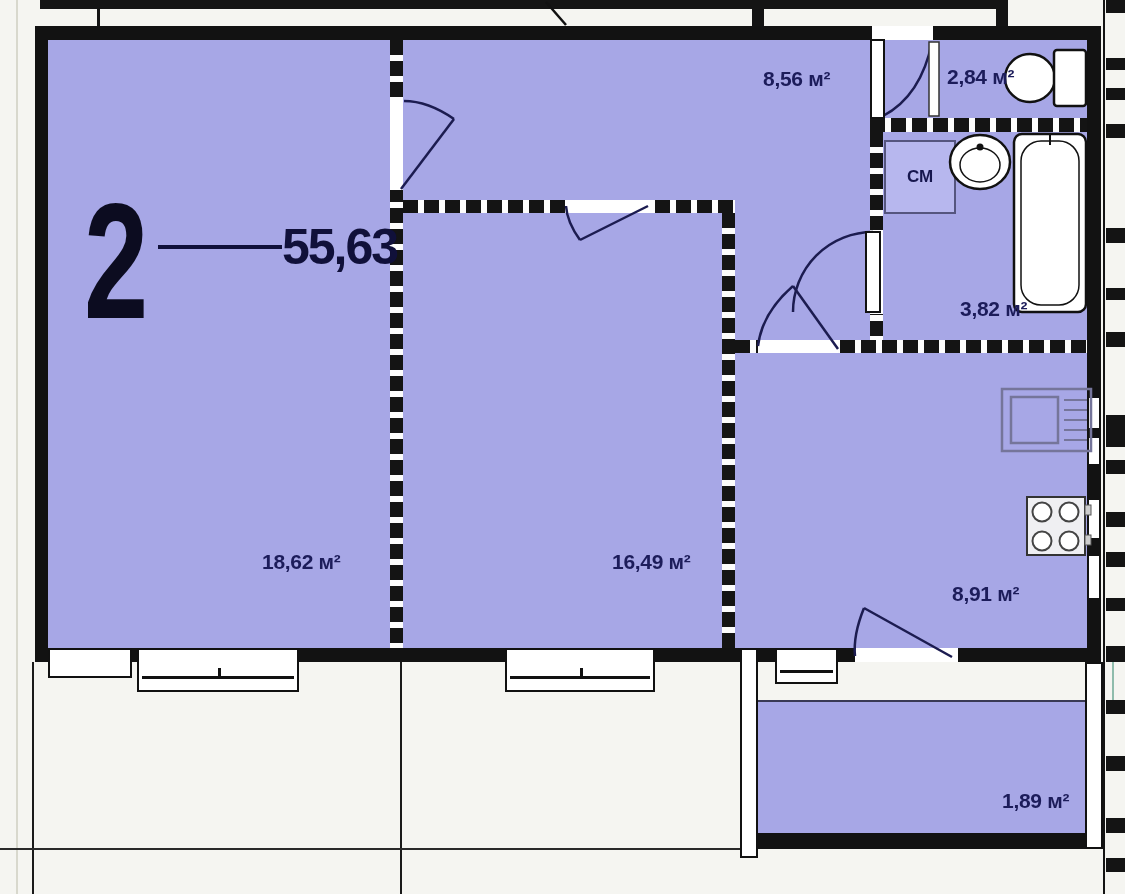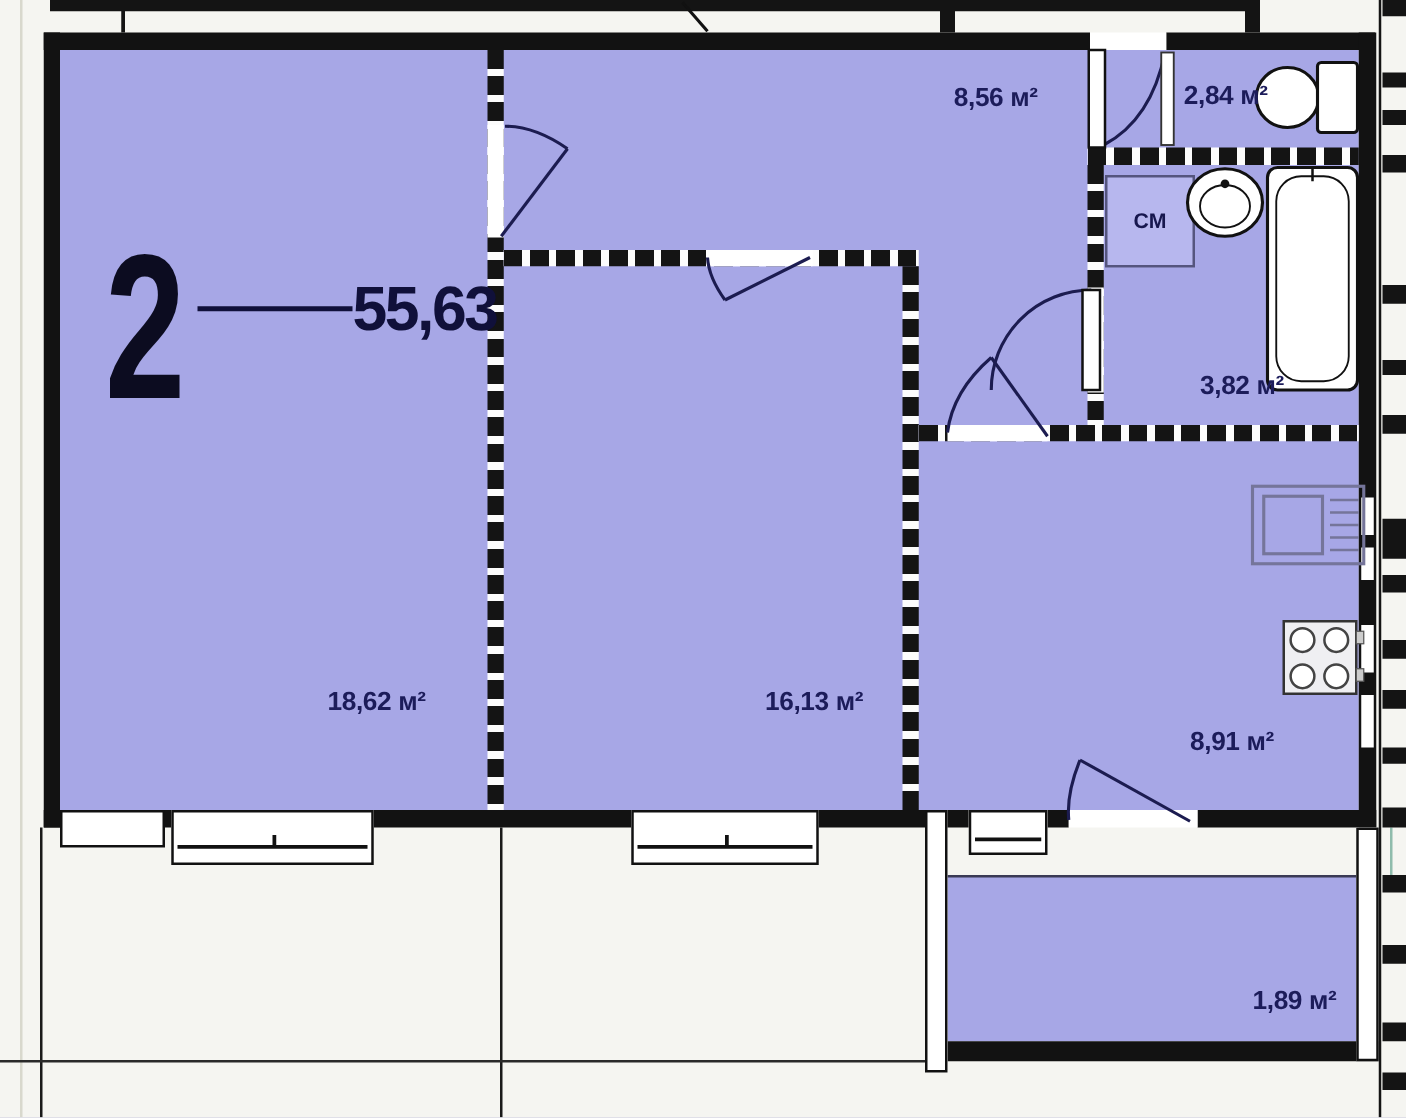--- a/index.html
+++ b/index.html
@@ -186,20 +186,20 @@
     <rect x="871" y="40" width="13" height="78" fill="#fff" stroke="#111" stroke-width="2"></rect>
     <rect x="866" y="232" width="14" height="80" fill="#fff" stroke="#111" stroke-width="2"></rect>
     <rect x="929" y="42" width="10" height="74" fill="#fff" stroke="#333" stroke-width="1.5"></rect>
   </svg>
 
   <div class="big-num">2</div>
   <div class="frac-line" style="left:158px;top:245px;width:124px;height:4px;"></div>
   <div class="frac" style="left:282px;top:222px;">55,63</div>
 
   <div class="lbl" style="left:262px;top:551px;">18,62 м²</div>
-  <div class="lbl" style="left:612px;top:551px;">16,13 м²</div>
+  <div class="lbl" style="left:612px;top:551px;">16,49 м²</div>
   <div class="lbl" style="left:763px;top:68px;">8,56 м²</div>
   <div class="lbl" style="left:947px;top:66px;">2,84 м²</div>
   <div class="lbl" style="left:936px;top:298px;margin-left:24px;">3,82 м²</div>
   <div class="lbl" style="left:952px;top:583px;">8,91 м²</div>
   <div class="lbl" style="left:1002px;top:790px;">1,89 м²</div>
 
 </div>
 
 </body></html>

